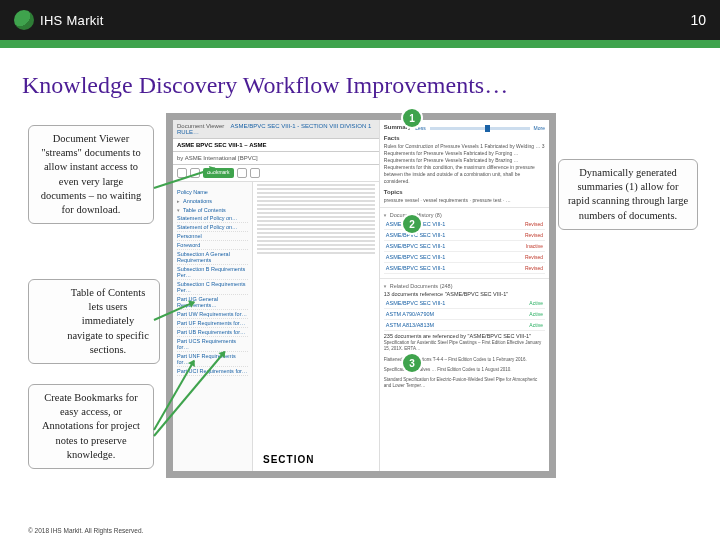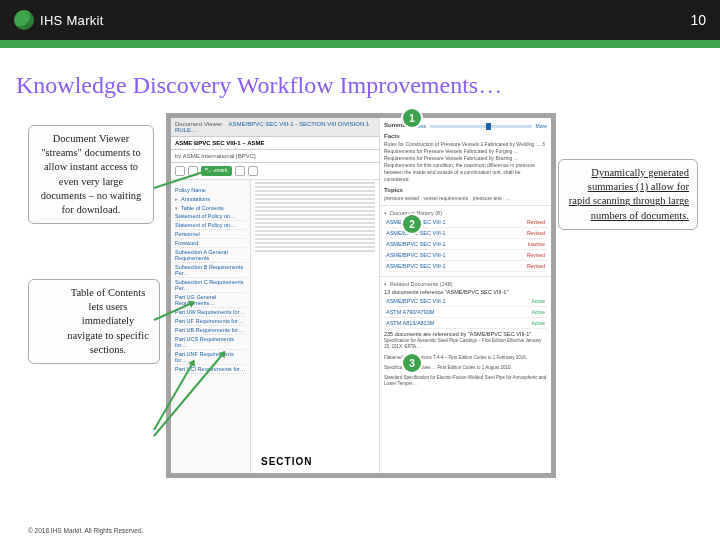--- a/index.html
+++ b/index.html
@@ -24,50 +24,50 @@
   .logo-mark {
     width: 20px; height: 20px; border-radius: 50%;
     background: radial-gradient(circle at 30% 30%, #3fa34d 0 50%, #2e7d36 50%);
   }
   .logo-text { color: #fff; font-size: 13px; font-weight: 300; letter-spacing: .3px; }
   .page-num { color: #fff; font-size: 14px; }
   .green-strip { height: 8px; background: #3fa34d; }
   .title {
     font-size: 24px;
     font-weight: 400;
-    color: #8b5cf6;
-    padding: 24px 28px 10px 16px;
+    color: #4c1d95;
+    padding: 24px 28px 10px 22px;
     font-family: "Times New Roman", Georgia, serif;
   }
   .content {
     position: relative;
     width: 100%;
     height: 390px;
   }
   
   .callout {
     position: absolute;
     background: #fdfdfd;
     border: 1px solid #aaa;
     border-radius: 6px;
     padding: 6px 8px;
     font-size: 10.5px;
     line-height: 1.35;
     text-align: center;
     color: #222;
     font-family: "Times New Roman", Georgia, serif;
   }
-  .callout.right { text-align: right; text-decoration: underline; }
+  .callout.right { text-align: center; }
   
   .shot-area {
     position: absolute;
     left: 166px; top: 4px;
     width: 390px; height: 365px;
     background: #f3f3f3;
-    border: 5px solid #a3a3a3;
+    border: 7px solid #a3a3a3;
     overflow: hidden;
   }
   .shot-row { display: flex; height: 100%; }
   .shot-left {
     width: 55%;
     background: #fff;
     border-right: 1px solid #ddd;
     display: flex; flex-direction: column;
     font-size: 6px;
     color: #444;
@@ -166,20 +166,21 @@
   <span class="page-num">10</span>
 </div>
 <div class="green-strip"></div>
 
 <h1 class="title">Knowledge Discovery Workflow Improvements…</h1>
 
 <div class="content">
 
   <div class="callout" style="left:28px; top:16px; width:126px;">Document Viewer "streams" documents to allow instant access to even very large documents – no waiting for download.</div>
   <div class="callout" style="left:28px; top:170px; width:132px;padding-left:36px;">Table of Contents lets users immediately navigate to specific sections.</div>
+  <div class="callout" style="left:28px; top:275px; width:126px;">Create Bookmarks for easy access, or Annotations for project notes to preserve knowledge.</div>
 
   <div class="callout right" style="right:22px; top:50px; width:140px;">Dynamically generated summaries (1) allow for rapid scanning through large numbers of documents.</div>
 
   <div class="shot-area">
     <div class="shot-row">
 
       <div class="shot-left">
         <div class="dv-header">
           <span>Document Viewer</span>
           &nbsp;&nbsp;

